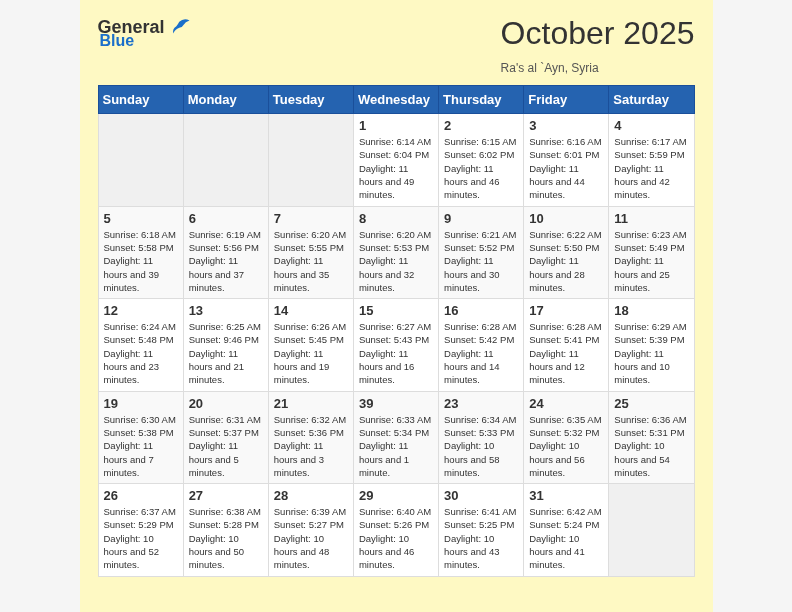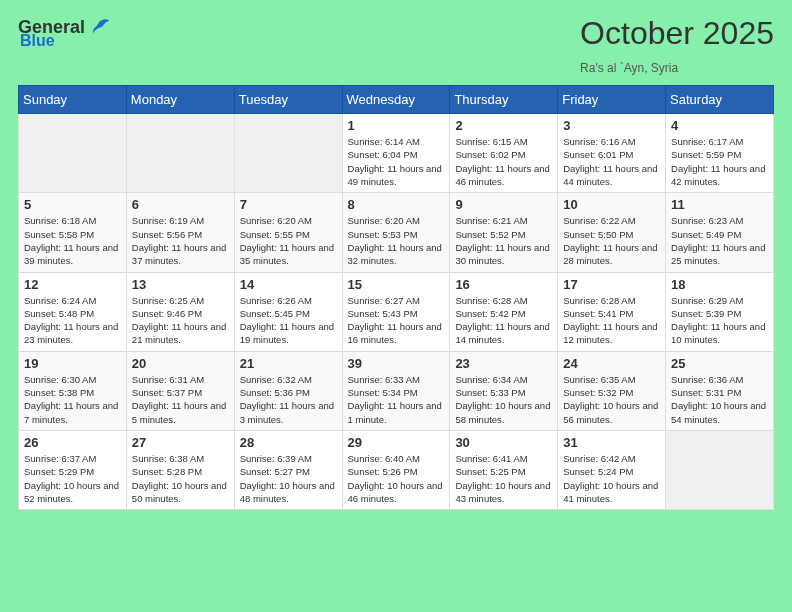--- a/index.html
+++ b/index.html
@@ -6,22 +6,22 @@
     body {
       font-family: Arial, sans-serif;
       background: #f5f5f5;
       width: 792px;
       min-height: 612px;
       display: flex;
       justify-content: center;
       align-items: flex-start;
     }
     .page {
-      background: #86efac;
-      width: 792px;
+      background: #fef9c3;
+      width: 633px;
       min-height: 612px;
       padding: 16px 18px 16px 18px;
     }
     .header {
       display: flex;
       justify-content: space-between;
       align-items: flex-start;
       margin-bottom: 10px;
     }
     .logo {
@@ -59,21 +59,21 @@
     }
     .calendar {
       width: 100%;
       border-collapse: collapse;
       border: 1px solid #ccc;
     }
     .calendar th {
       background: #2563b0;
       color: #fff;
       font-size: 13px;
-      font-weight: normal;
+      font-weight: bold;
       padding: 6px 4px;
       text-align: left;
       border: 1px solid #1a4f9a;
     }
     .calendar td {
       width: 14.28%;
       vertical-align: top;
       padding: 4px 5px;
       border: 1px solid #ddd;
       background: #fff;

